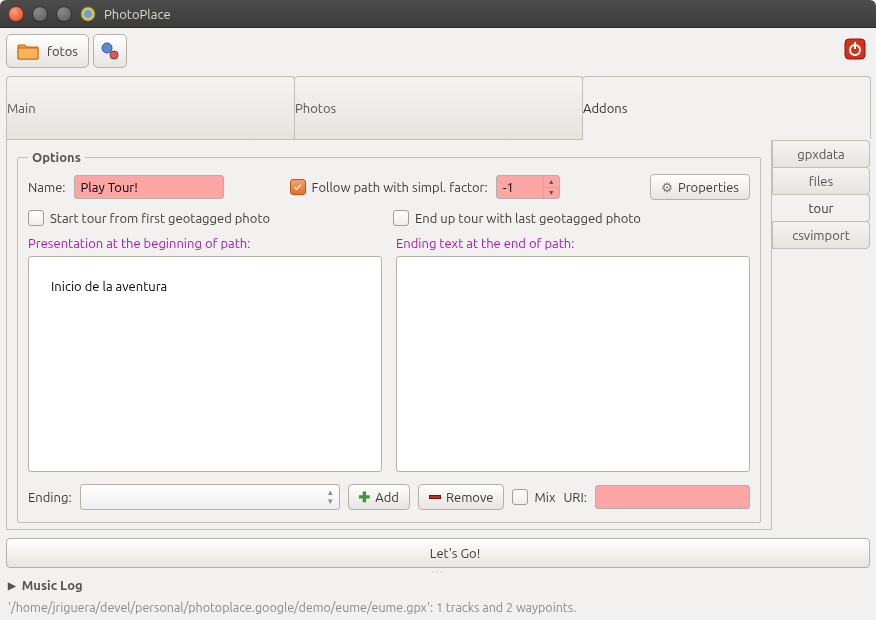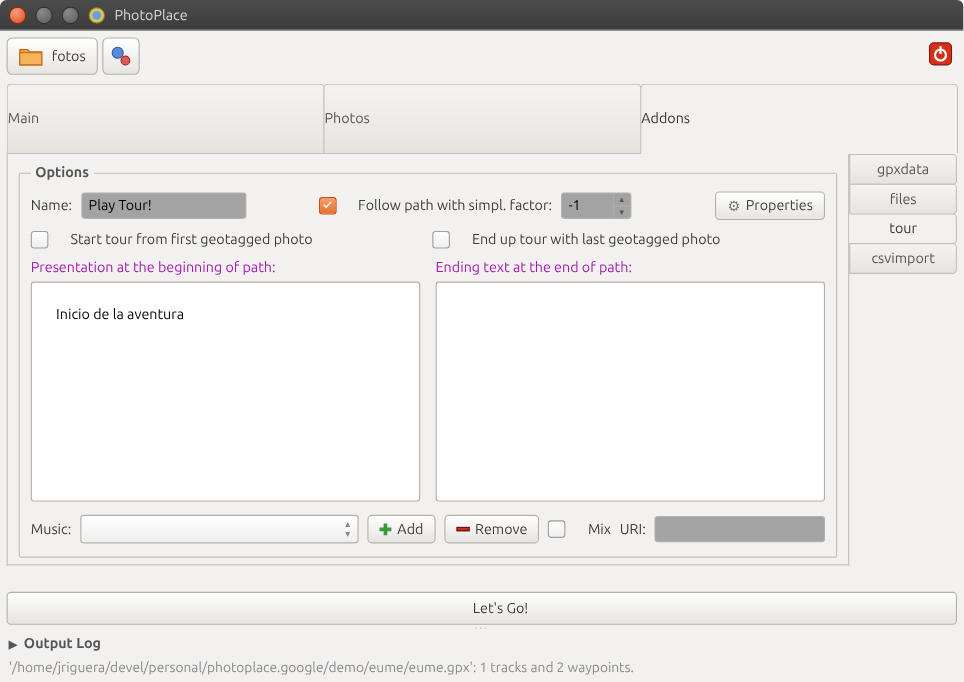--- a/index.html
+++ b/index.html
@@ -136,21 +136,21 @@
 fieldset.options > legend {
   font-weight: bold;
   padding: 0 4px;
   color:#555;
 }
 .row { display:flex; align-items:center; gap:8px; margin-bottom:10px;}
 .text-input {
   border: 1px solid #b5b0a9;
   border-radius: 3px;
   padding: 3px 6px;
-  background: #a3a3a3;
+  background: #fca5a5;
   height: 24px;
   font: inherit;
 }
 .spinner {
   width: 64px;
   position:relative;
 }
 .spinner input { width: 100%; padding-right:18px;}
 .spin-btns {
   position:absolute; right:1px; top:1px; bottom:1px; width:16px;
@@ -165,21 +165,21 @@
   border: 1px solid #b5b0a9;
   border-radius: 4px;
   padding: 3px 10px;
   height: 26px;
   display:inline-flex;align-items:center;gap:5px;
   cursor:pointer;
   font:inherit;
   color:#3c3c3c;
 }
 .chk {
-  display:inline-flex;align-items:center;gap:20px;cursor:pointer;
+  display:inline-flex;align-items:center;gap:6px;cursor:pointer;
 }
 .chk-box {
   width:16px;height:16px;border:1px solid #a39e96;border-radius:3px;
   background: linear-gradient(to bottom,#fff,#eee);
   display:inline-flex;align-items:center;justify-content:center;
 }
 .chk-box.checked {
   background: linear-gradient(to bottom,#f6a06b,#e8702a);
   border-color:#b8531a;
 }
@@ -201,21 +201,21 @@
 .combo {
   flex:1;height:26px;border:1px solid #b5b0a9;border-radius:3px;
   background:linear-gradient(to bottom,#fff,#eee);
   display:flex;align-items:center;justify-content:flex-end;padding:0 6px;color:#888;
   cursor:pointer;
 }
 .combo .caret{font-size:9px;line-height:1;}
 .add-btn .plus{color:#3a9a3a;font-weight:bold;font-size:14px;}
 .remove-btn .minus{color:#c03020;font-weight:bold;display:inline-block;width:12px;height:4px;background:#c03020;border:1px solid #701010;}
 .lets-go {
-  margin-top:24px;
+  margin-top:8px;
   width:100%;
   height:30px;
   background: linear-gradient(to bottom,#ffffff,#e7e4e0);
   border:1px solid #b5b0a9;border-radius:4px;
   cursor:pointer;font:inherit;color:#3c3c3c;padding-left:40px;
 }
 .drag-handle{height:6px;display:flex;align-items:center;justify-content:center;color:#aaa;font-size:9px;letter-spacing:2px;}
 .output-log {
   display:flex;align-items:center;gap:6px;font-weight:bold;color:#555;
   padding:4px 2px;cursor:pointer;
@@ -321,21 +321,21 @@
             <div class="col-label">Presentation at the beginning of path:</div>
             <textarea class="big" style="">Inicio de la aventura</textarea>
           </div>
           <div class="col">
             <div class="col-label">Ending text at the end of path:</div>
             <textarea class="big" style=""></textarea>
           </div>
         </div>
 
         <div class="music-row">
-          <span>Music:</span>
+          <span>Ending:</span>
           <div class="combo">
             <span class="caret">▴<br>▾</span>
           </div>
           <button class="btn add-btn">
             <span class="plus">✚</span>
             <span>Add</span>
           </button>
           <button class="btn remove-btn">
             <span class="minus"></span>
             <span>Remove</span>
@@ -357,18 +357,18 @@
       <div class="side-tab">csvimport</div>
     </div>
   </div>
 
   <button class="lets-go">Let's Go!</button>
 
   <div class="drag-handle">···</div>
 
   <div class="output-log">
     <span class="tri">▶</span>
-    <span>Output Log</span>
+    <span>Music Log</span>
   </div>
 
   <div class="status">'/home/jriguera/devel/personal/photoplace.google/demo/eume/eume.gpx': 1 tracks and 2 waypoints.</div>
 
 </div>
 
 </body></html>

